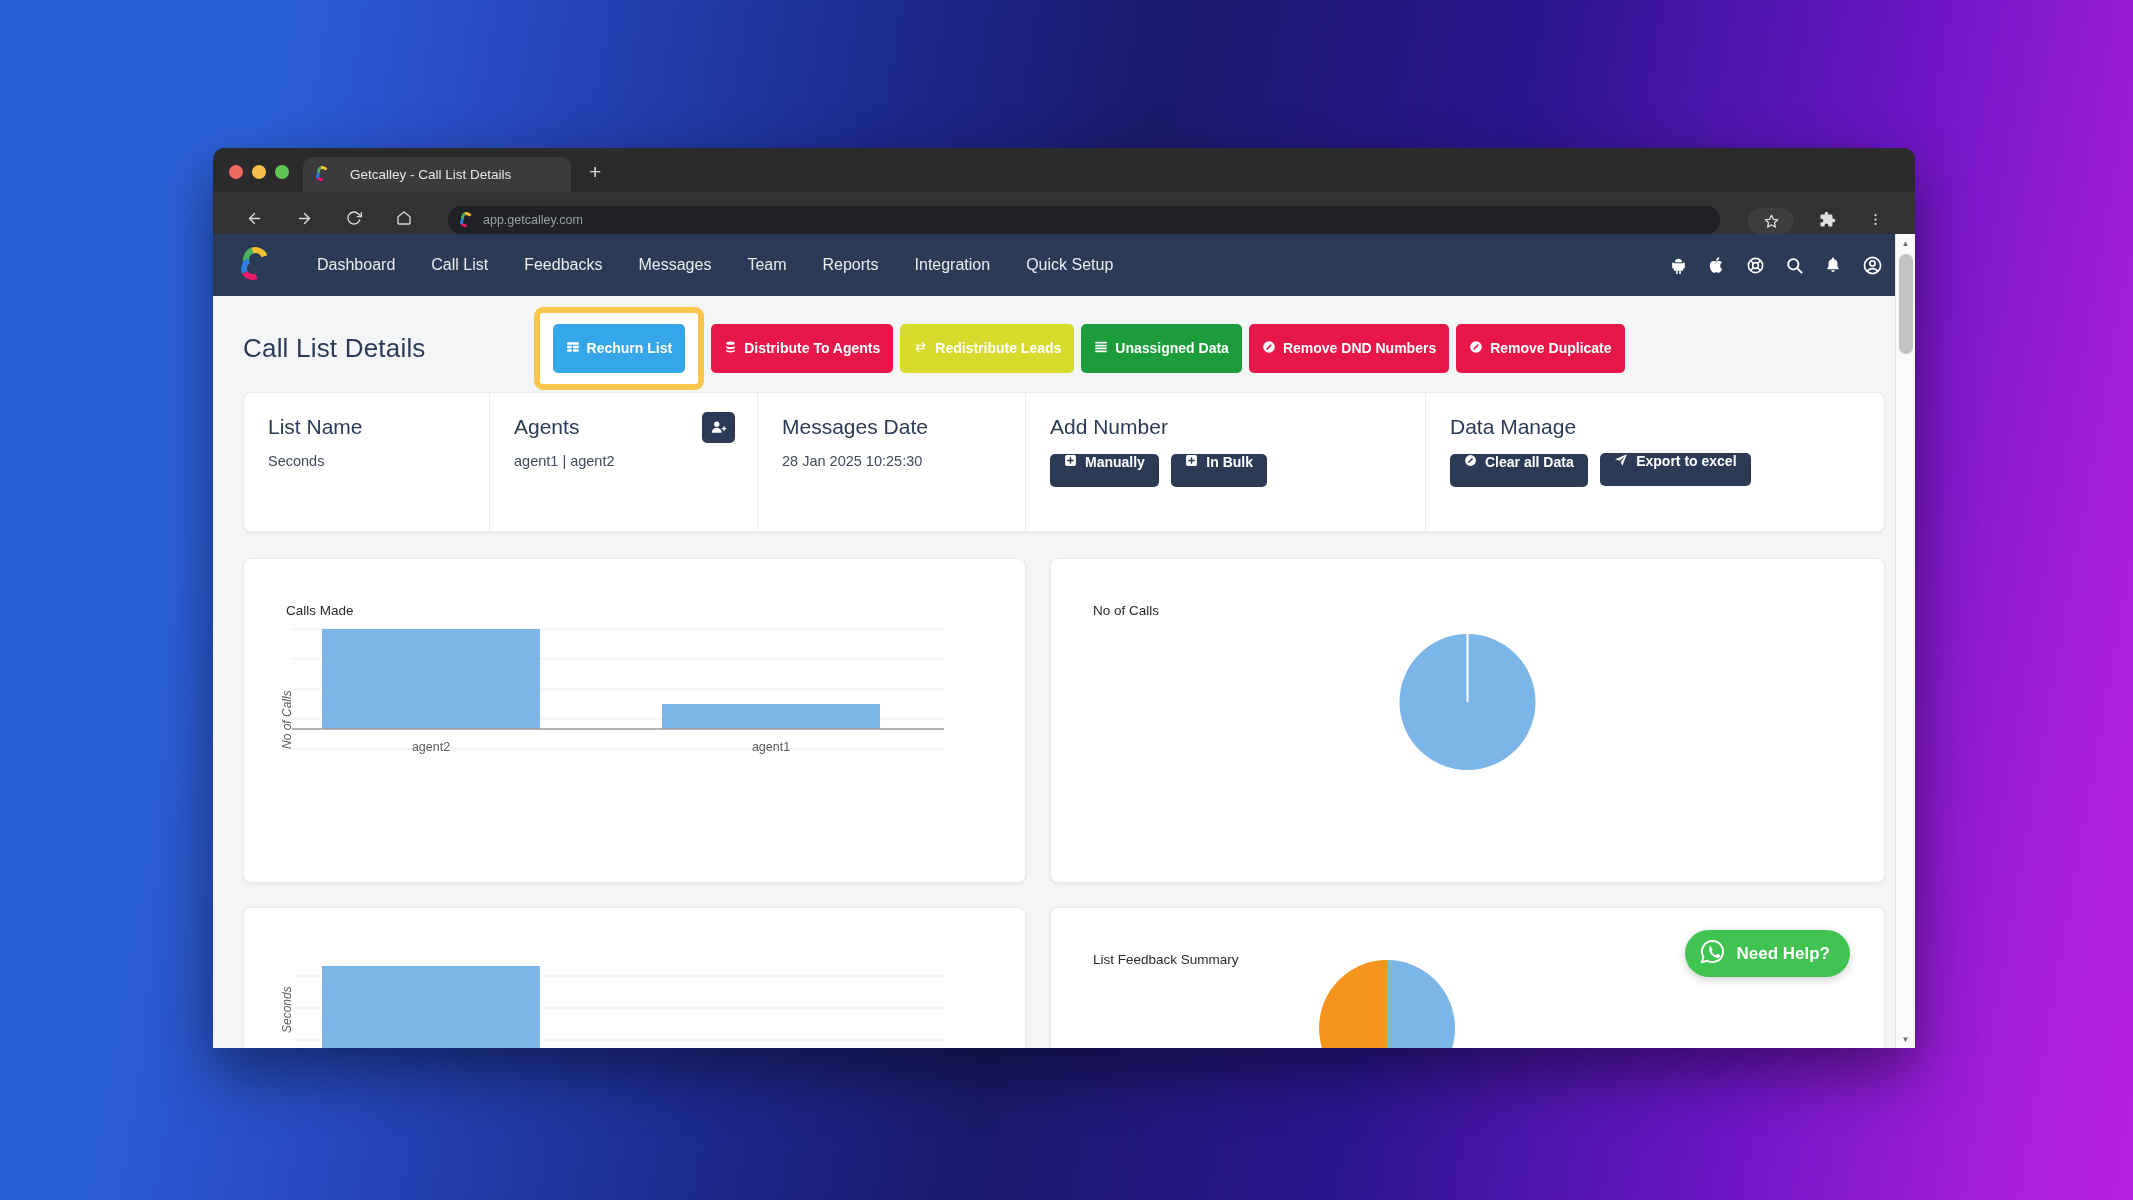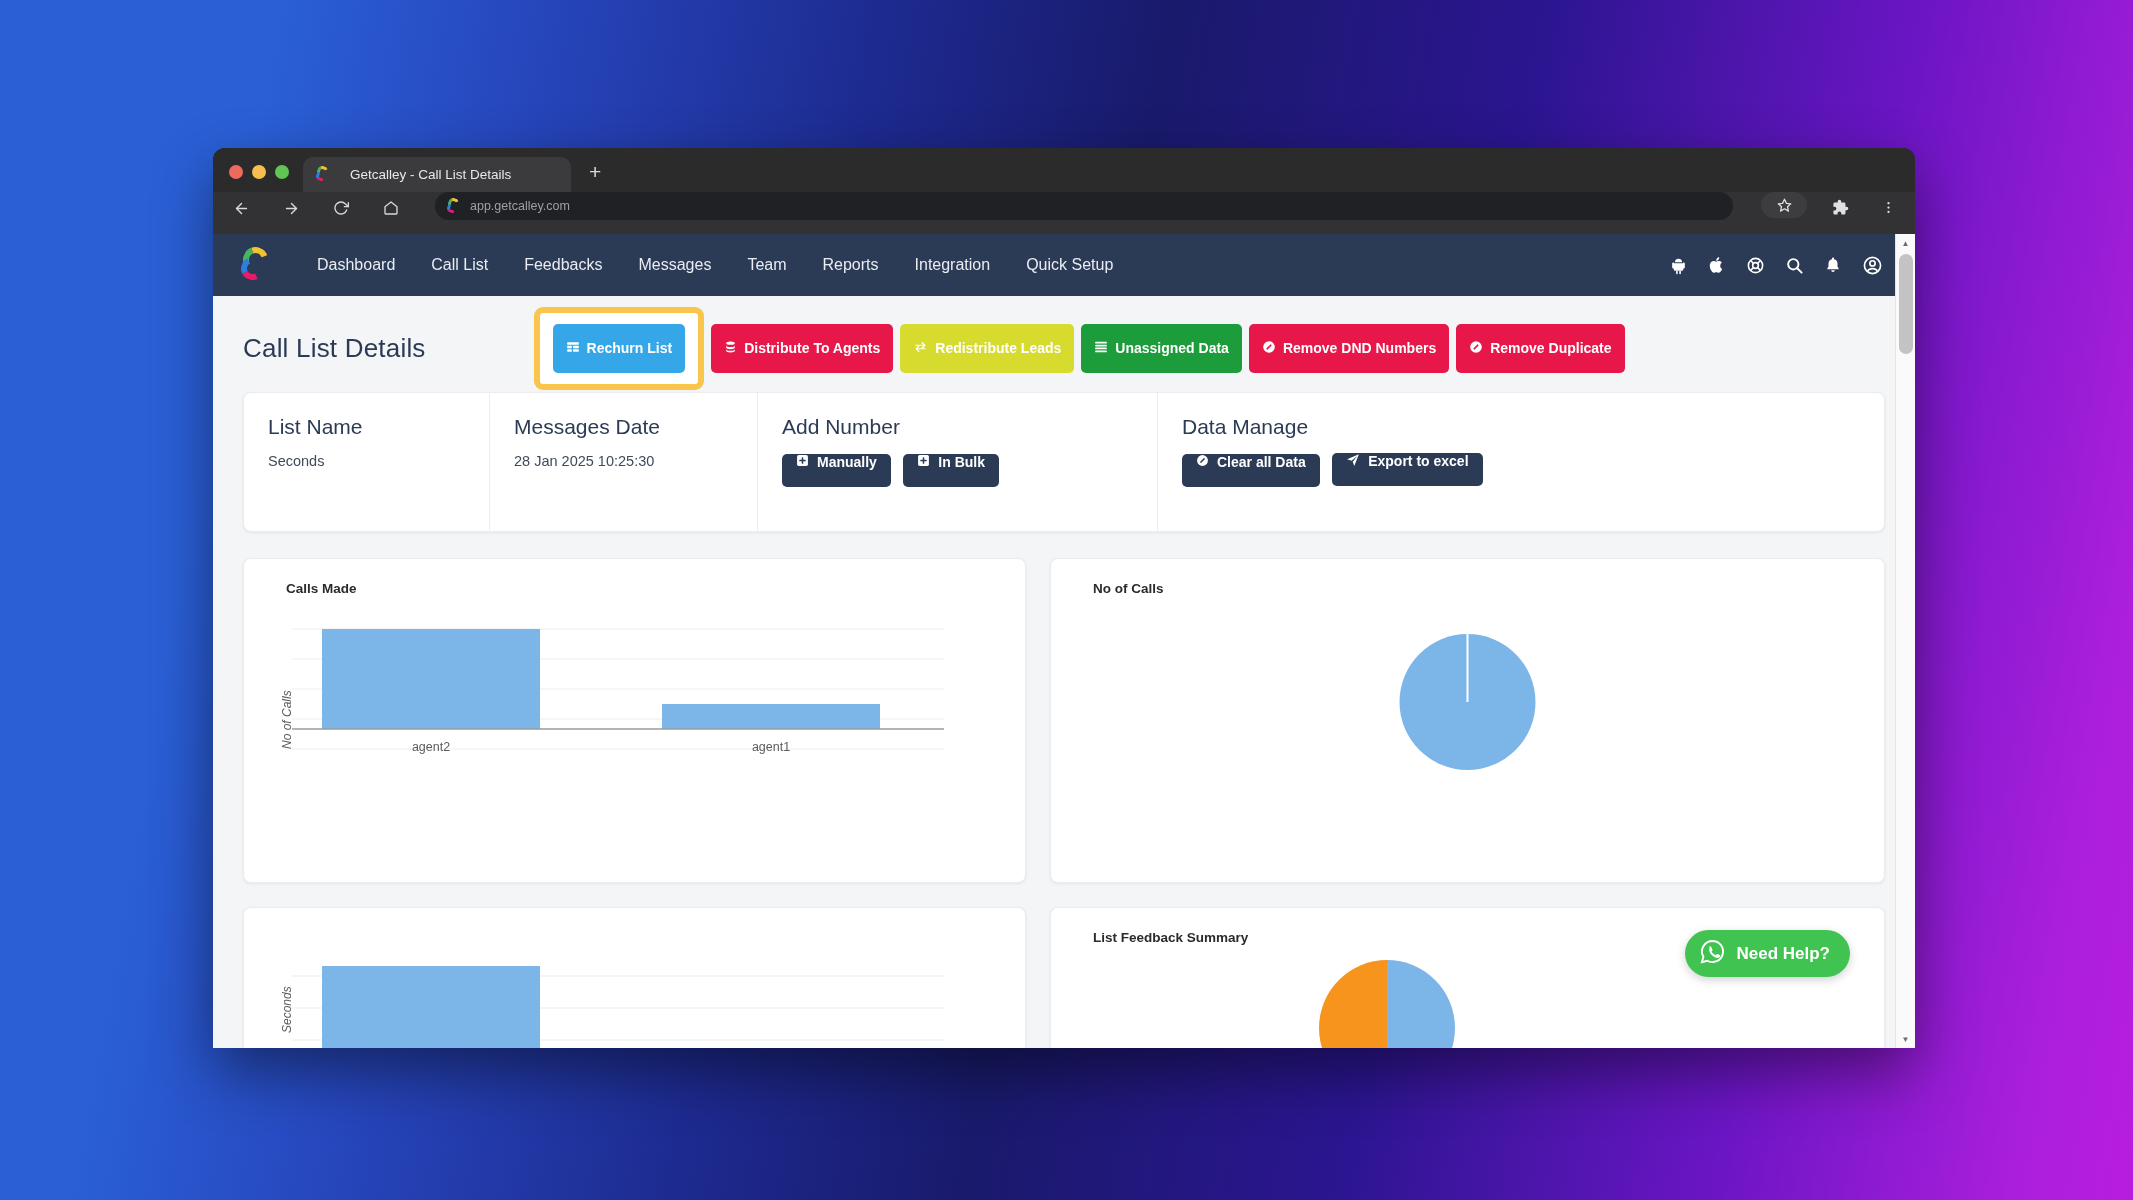--- a/index.html
+++ b/index.html
@@ -32,21 +32,21 @@
 
   
   .glogo { width:17px; height:17px; position:relative; flex:none; }
   .glogo i { position:absolute; border-radius:50%; display:block; }
   .glogo .a{ left:2px; top:0; width:11px; height:11px; border:3px solid transparent;
              border-top-color:#f2c230; border-left-color:#4ab35e; border-radius:50%; transform:rotate(20deg);}
   .glogo .b{ left:1px; top:5px; width:10px; height:10px; border:3px solid transparent;
              border-bottom-color:#ea1a6b; border-left-color:#2f7de1; border-radius:50%; transform:rotate(15deg);}
 
   
-  .urlrow { height:42px; background:#323235; display:flex; align-items:flex-start; padding:0 12px; gap:18px; }
+  .urlrow { height:42px; background:#323235; display:flex; align-items:flex-end; padding:0 25px; gap:18px; }
   .navbtn { width:32px; height:32px; display:flex; align-items:center; justify-content:center;
             color:#d9d9d9; font-size:16px; border-radius:50%; cursor:pointer; }
   .omnibox {
     flex:1; height:28px; background:#202124; border-radius:14px; margin:0 10px;
     display:flex; align-items:center; gap:7px; padding:0 11px;
   }
   .omnibox .u { color:#9aa0a6; font-size:12.5px; }
   .tbicon { width:30px; height:30px; display:flex; align-items:center; justify-content:center; color:#d9d9d9; cursor:pointer;}
   .star-box { background:#3d3d40; border-radius:14px; height:26px; display:flex; align-items:center; padding:0 8px;}
 
@@ -108,21 +108,21 @@
     height:33px; background:#2b3b55; border-radius:5px; color:#fff; font-size:14px; font-weight:700;
     display:inline-flex; gap:8px; padding:0 14px; margin-right:8px; cursor:pointer; border:none;
   }
 
   
   .panels { display:flex; gap:24px; margin-top:26px; }
   .panel { background:#fff; border-radius:8px; box-shadow:0 1px 3px rgba(16,24,40,.07);
            border:1px solid #ececf0; position:relative; }
   .panel.left { flex:0 0 783px; height:325px; }
   .panel.right { flex:1; height:325px; }
-  .chart-title { position:absolute; left:42px; top:22px; font-size:13.5px; font-weight:700; color:#2b2b2b; }
+  .chart-title { position:absolute; left:42px; top:44px; font-size:13.5px; font-weight:400; color:#2b2b2b; }
   .ylab { position:absolute; font-size:12px; color:#5c5c5c; font-style:italic;
           transform:rotate(-90deg); transform-origin:left top; white-space:nowrap; }
 
   .panels2 { display:flex; gap:24px; margin-top:24px; }
   .panel2 { background:#fff; border-radius:8px; box-shadow:0 1px 3px rgba(16,24,40,.07);
             border:1px solid #ececf0; position:relative; overflow:hidden; }
   .panel2.left { flex:0 0 783px; height:200px; }
   .panel2.right { flex:1; height:200px; }
 
   
@@ -346,20 +346,32 @@
           </button>
         </div>
       </div>
 
       <div class="cards">
         <div class="card w1">
           <div class="ctitle">List Name</div>
           <div class="cval">Seconds</div>
         </div>
 
+        <div class="card w2">
+          <div class="ctitle">Agents</div>
+          <div class="cval">agent1 | agent2</div>
+          <div class="iconbtn-sq">
+            <svg width="17" height="17" viewBox="0 0 24 24" fill="#fff">
+                <circle cx="9.5" cy="7.4" r="3.7"></circle>
+                <path d="M2.4 19.5a7.1 7.1 0 0 1 14.2 0z"></path>
+                <rect x="16.5" y="12.6" width="6.6" height="1.9" rx=".9"></rect>
+                <rect x="18.9" y="10.2" width="1.9" height="6.6" rx=".9"></rect>
+              </svg>
+          </div>
+        </div>
 
         <div class="card w3">
           <div class="ctitle">Messages Date</div>
           <div class="cval">28 Jan 2025 10:25:30</div>
         </div>
 
         <div class="card w4">
           <div class="ctitle">Add Number</div>
           <button class="darkbtn">
             <span>

